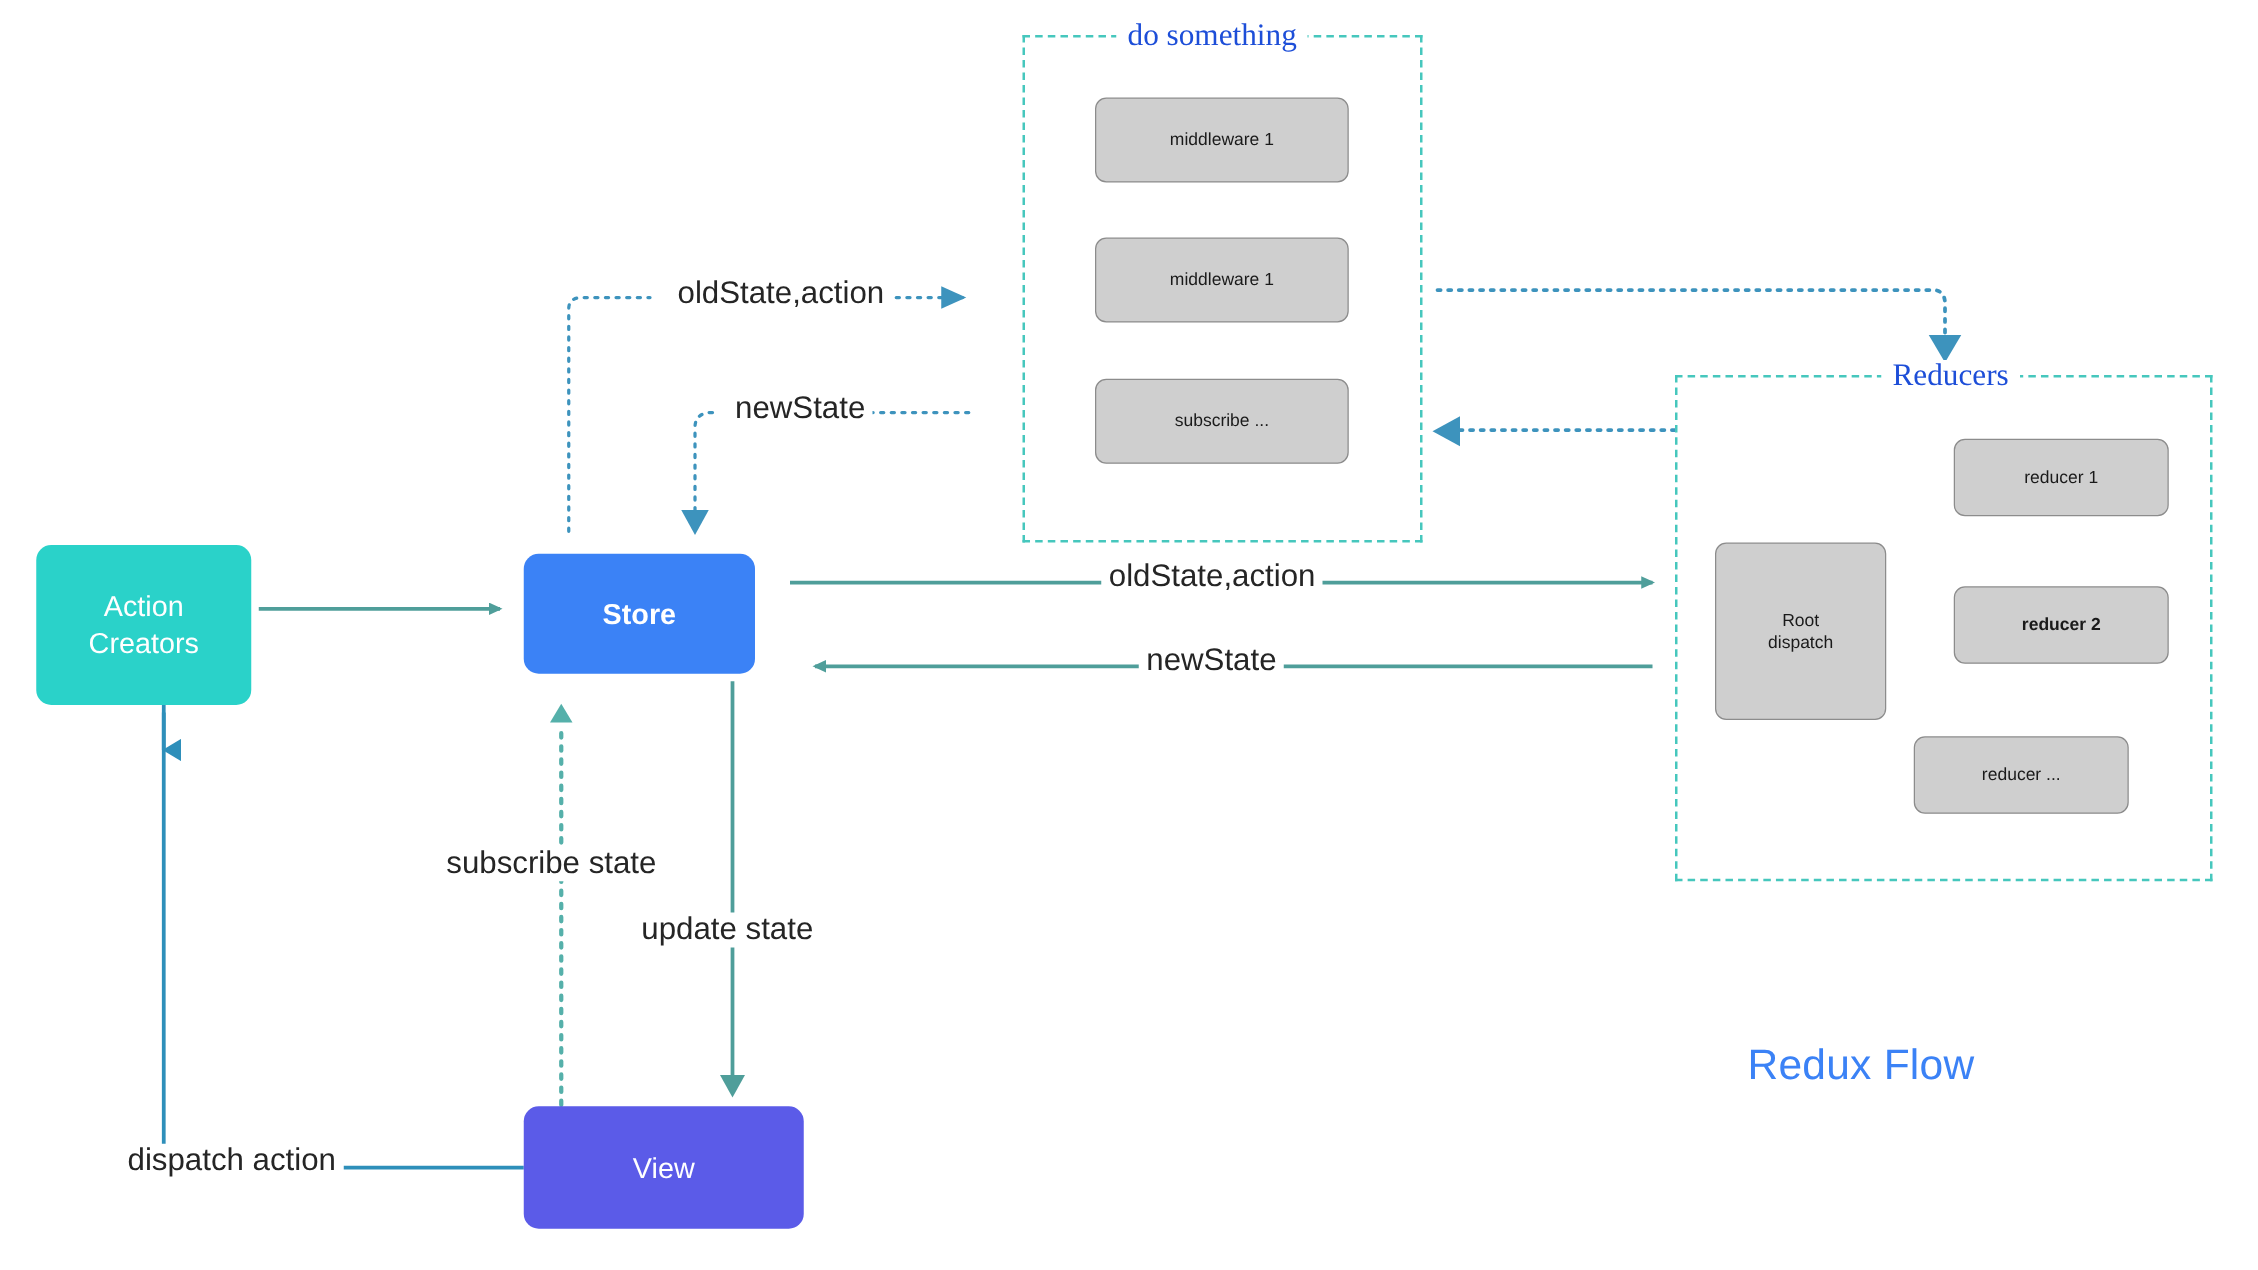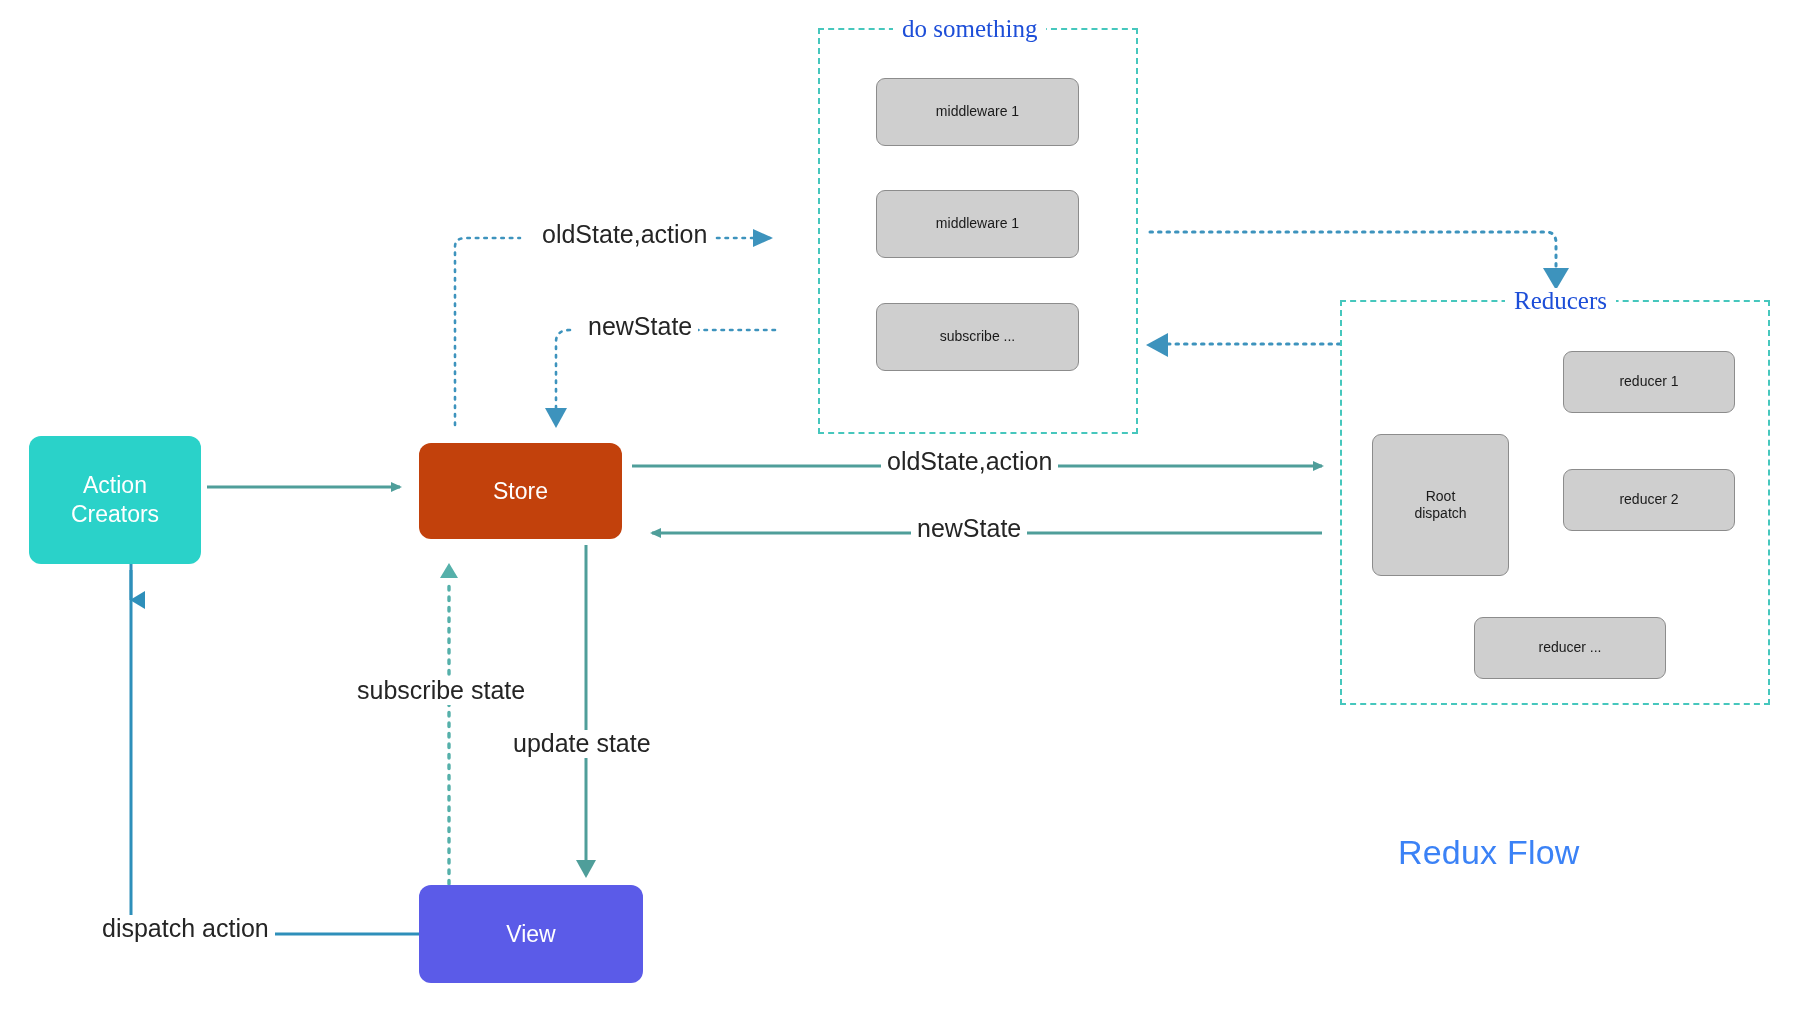--- a/index.html
+++ b/index.html
@@ -38,22 +38,23 @@
     color:#ffffff;
     font-size:23px;
   }
   .node-action{
     left:29px; top:436px;
     width:172px; height:128px;
     background:#2ad2c9;
   }
   .node-store{
     left:419px; top:443px;
-    width:203px; height:96px;
-    background:#c2410c;
+    width:185px; height:96px;
+    background:#3b82f6;
+    font-weight:bold;
   }
   .node-view{
     left:419px; top:885px;
     width:224px; height:98px;
     background:#5b5be8;
   }
 
   
   .gray-box{
     position:absolute;
@@ -168,22 +169,22 @@
 
   <div class="group" style="left:1340px; top:300px; width:430px; height:405px;"></div>
   <div class="group-label" style="left:1505px; top:288px;">Reducers</div>
 
   <div class="gray-box" style="left:1372px; top:434px; width:137px; height:142px; flex-direction:column;">
     <span>Root</span>
     <span>dispatch</span>
   </div>
 
   <div class="gray-box" style="left:1563px; top:351px; width:172px; height:62px;">reducer 1</div>
-  <div class="gray-box" style="left:1563px; top:469px; width:172px; height:62px;">reducer 2</div>
-  <div class="gray-box" style="left:1474px; top:589px; width:192px; height:62px;margin-top:28px;">reducer ...</div>
+  <div class="gray-box" style="left:1563px; top:469px; width:172px; height:62px;font-weight:bold;">reducer 2</div>
+  <div class="gray-box" style="left:1531px; top:589px; width:172px; height:62px;">reducer ...</div>
 
   <div class="node node-primary node-action" style="flex-direction:column;">
     <span>Action</span>
     <span>Creators</span>
   </div>
 
   <div class="node node-primary node-store">Store</div>
 
   <div class="node node-primary node-view">View</div>
 

